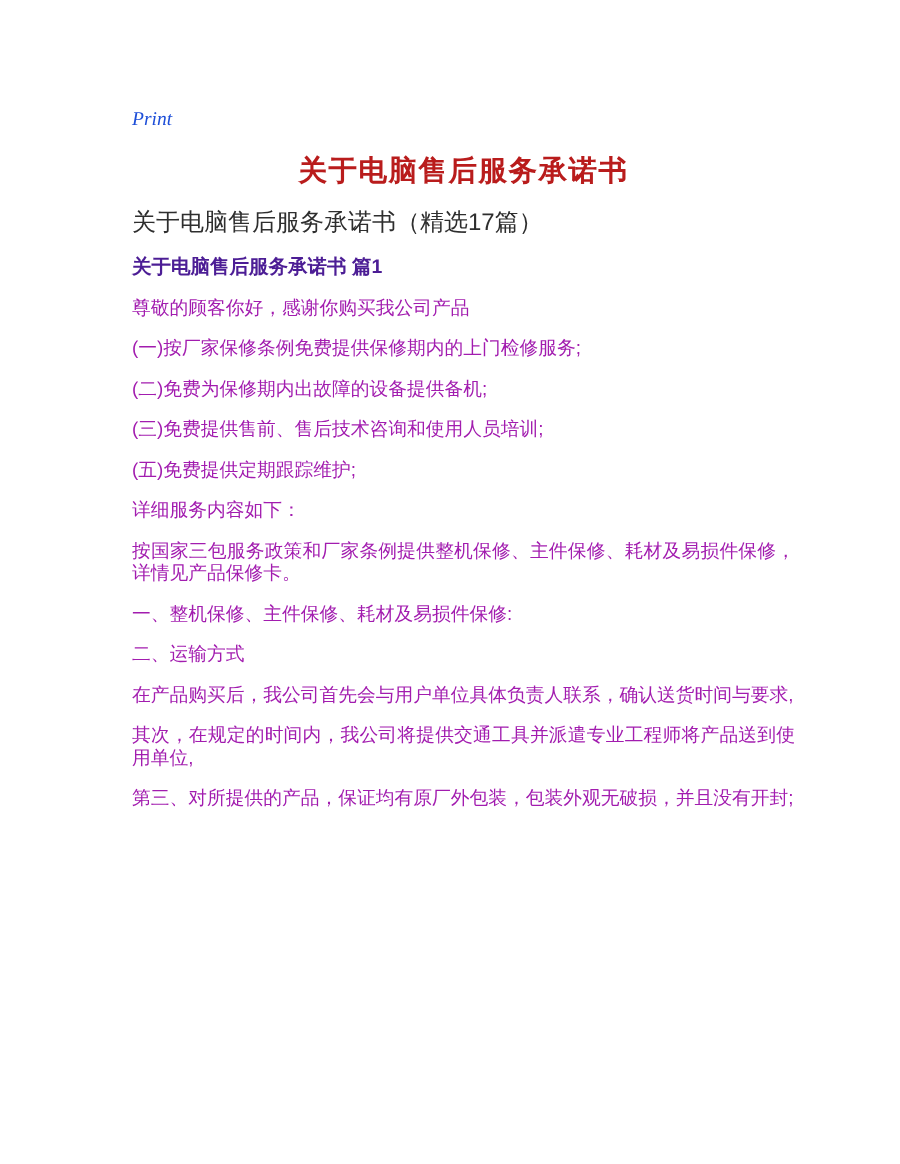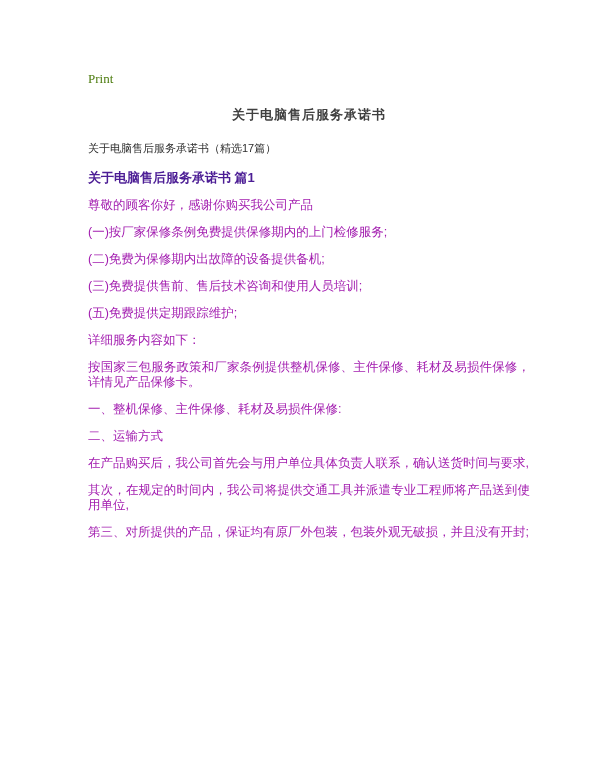--- a/index.html
+++ b/index.html
@@ -17,36 +17,37 @@
   .page {
     box-sizing: border-box;
     width: 600px;
     height: 776px;
     padding: 72px 70px 30px 88px;
     background: #ffffff;
   }
   .print-link {
     font-family: "Liberation Serif", serif;
     font-size: 13px;
-    color: #4d7c0f;
+    color: #1d4ed8;
     line-height: 13px;
     cursor: pointer;
+    font-style: italic;
   }
   .doc-title {
     margin: 19px 0 0 0;
-    font-size: 13px;
+    font-size: 19px;
     font-weight: bold;
-    color: #404040;
+    color: #b91c1c;
     text-align: center;
     line-height: 21px;
     letter-spacing: 1px;
   }
   .doc-subtitle {
     margin: 16px 0 0 0;
-    font-size: 11px;
+    font-size: 16px;
     font-weight: normal;
     color: #2e2e2e;
     line-height: 15px;
   }
   .section-heading {
     margin: 14px 0 0 0;
     font-size: 13px;
     font-weight: bold;
     color: #4c1d95;
     line-height: 16px;

